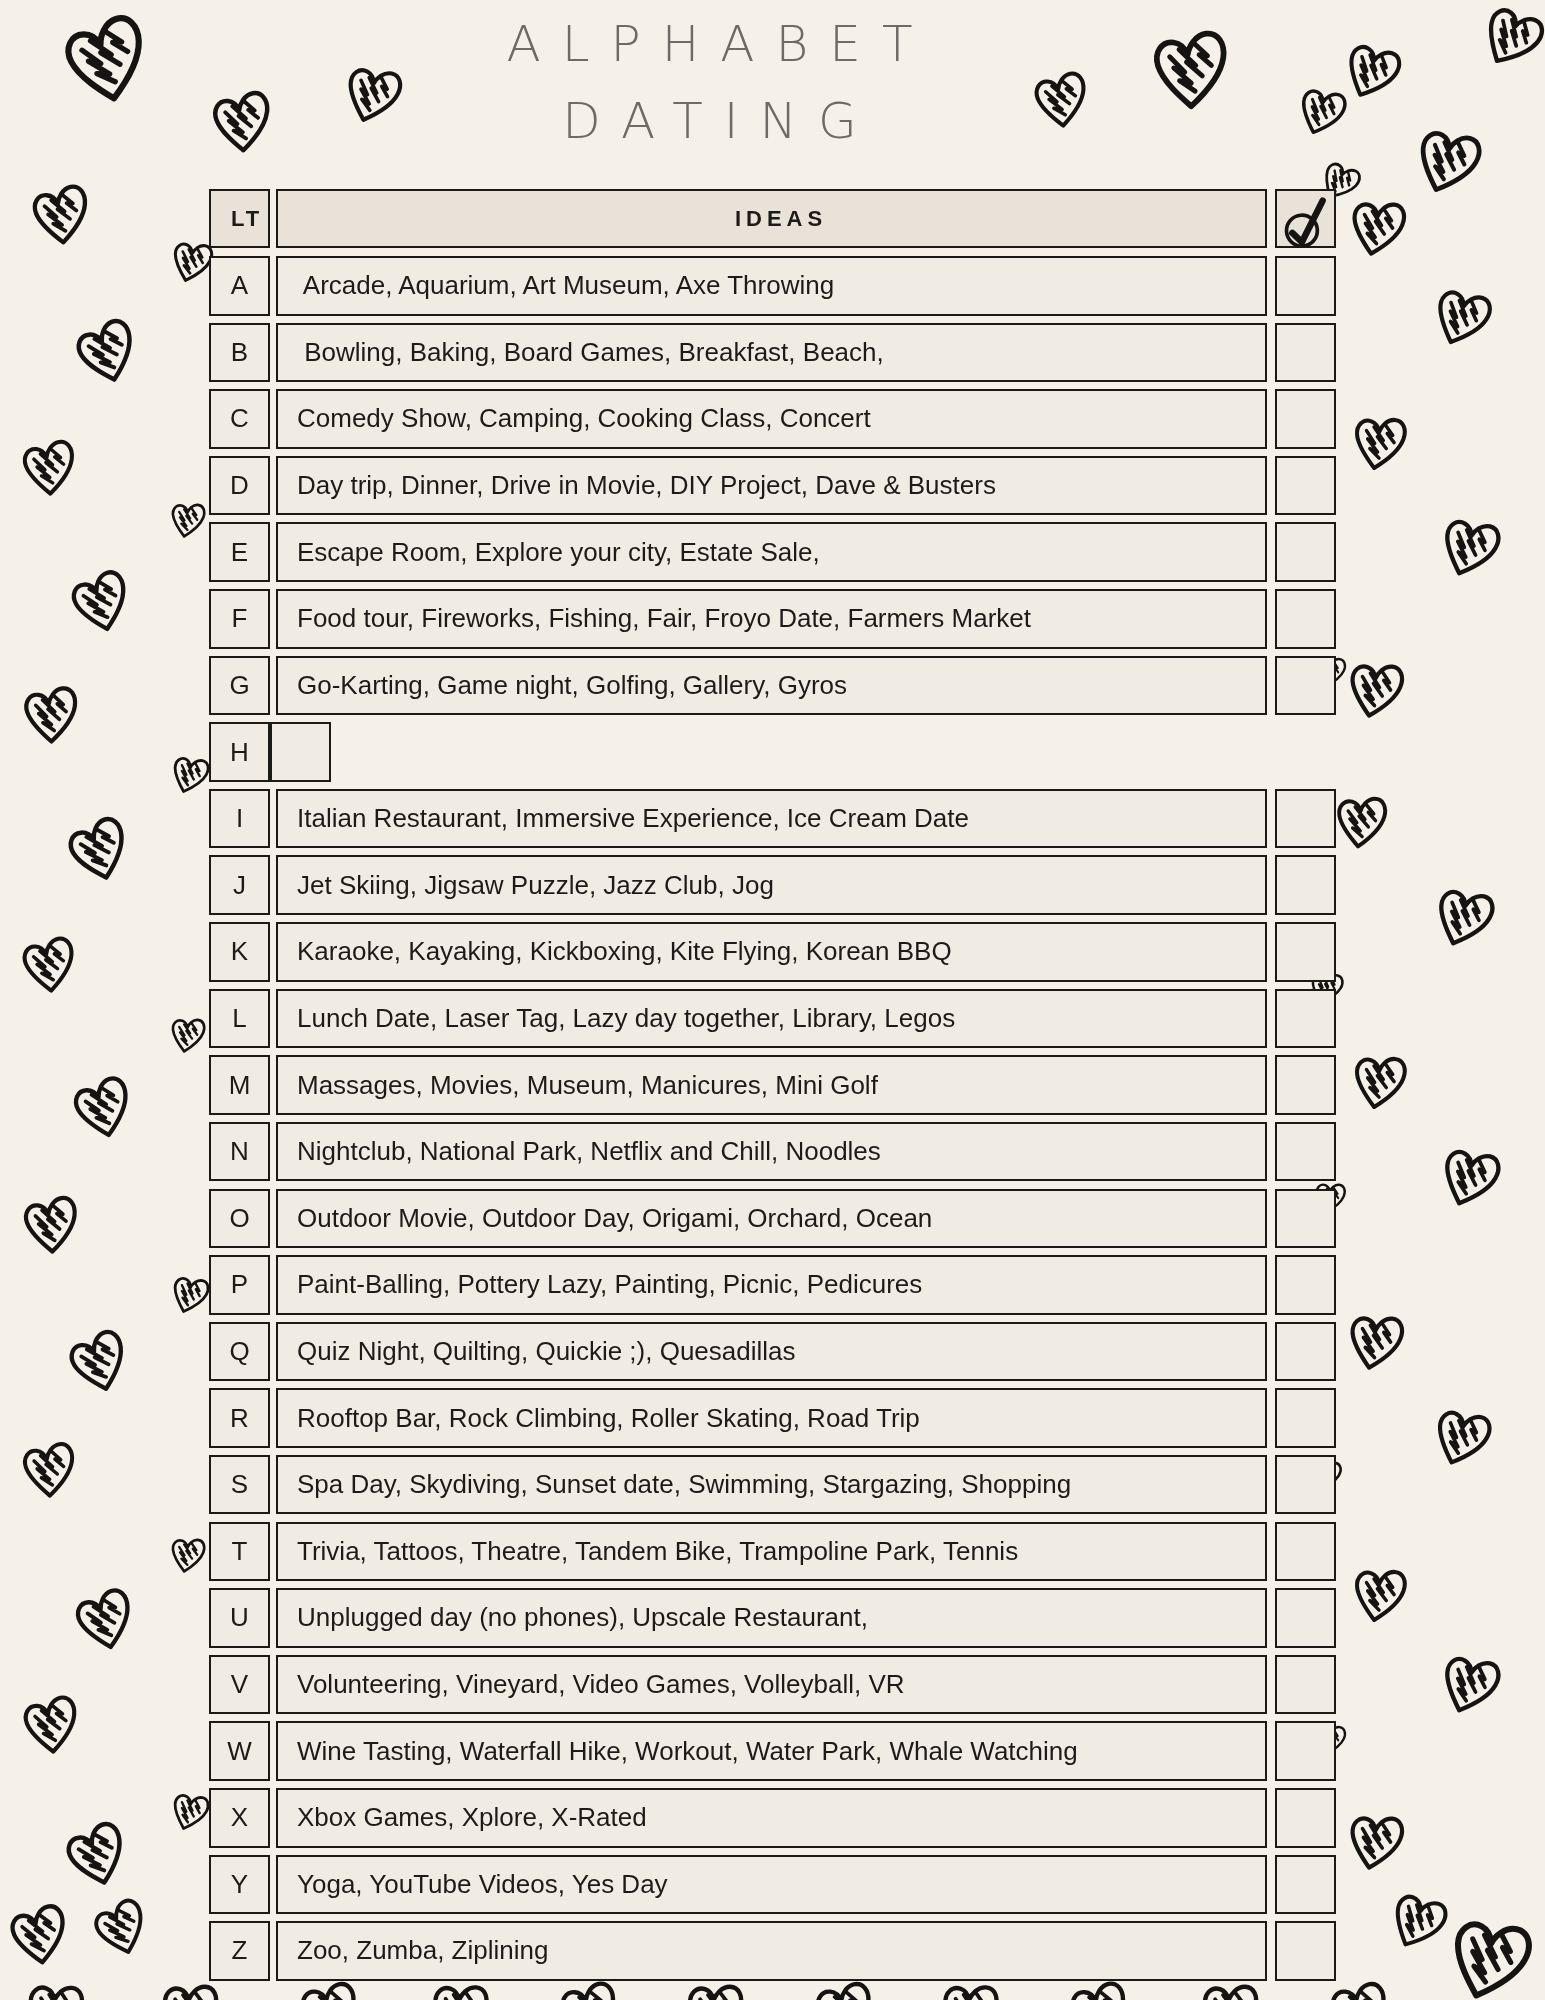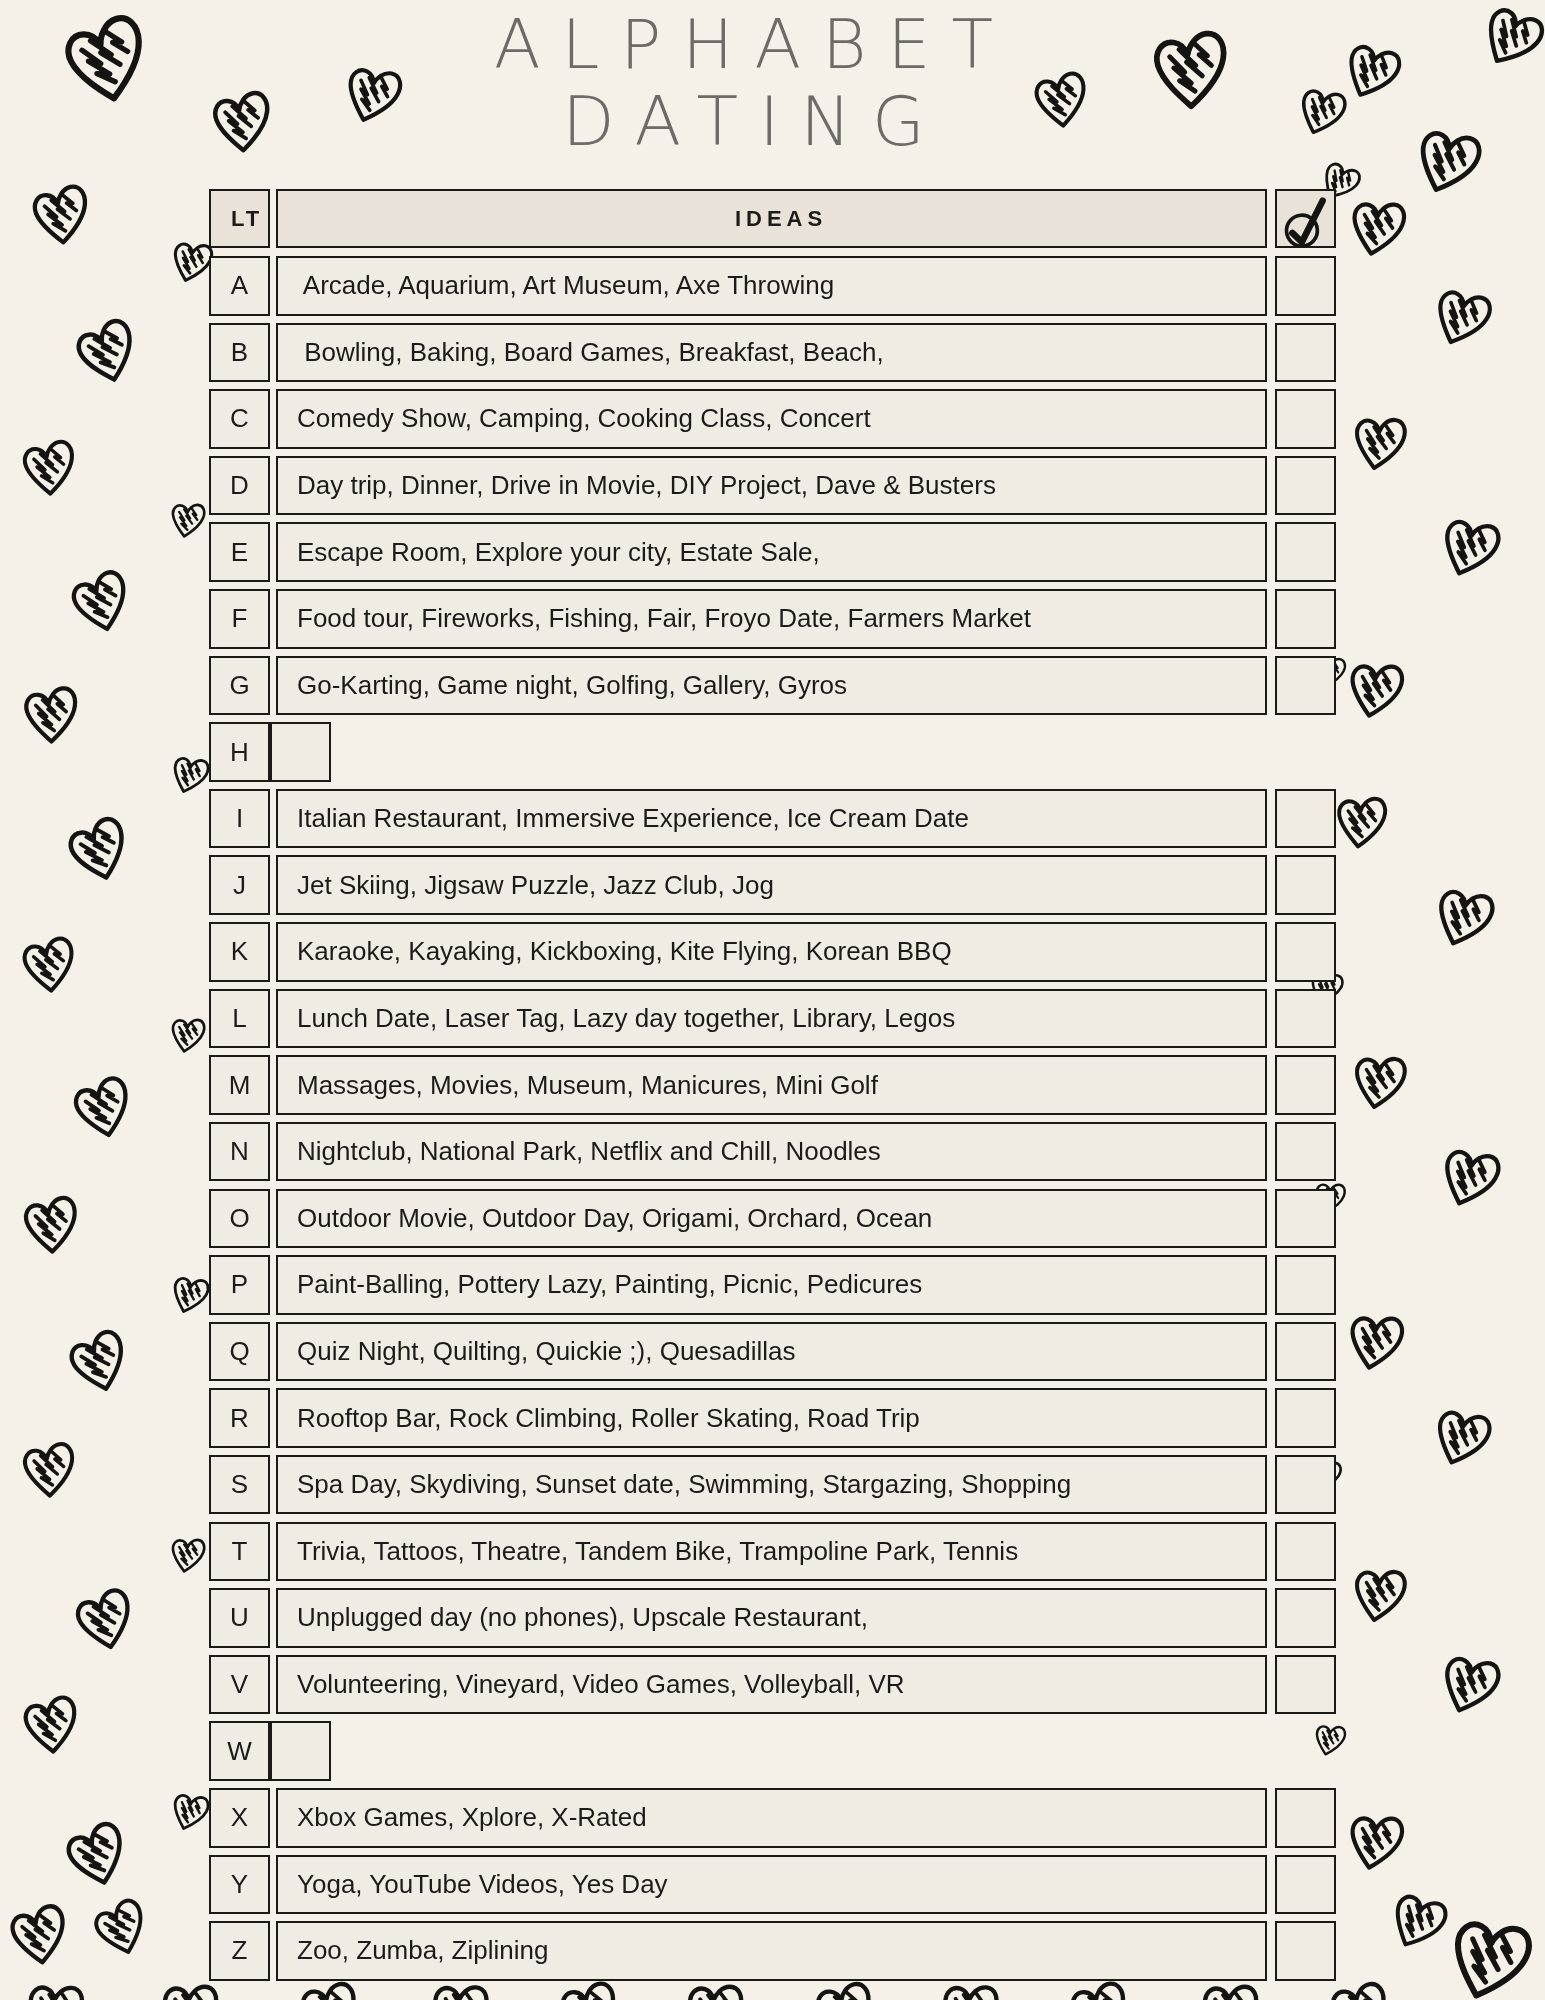--- a/index.html
+++ b/index.html
@@ -8,24 +8,24 @@
   }
   html,body{margin:0;padding:0;}
   .page{
     position:relative; width:1545px; height:2000px;
     background:var(--background); overflow:hidden;
     font-family:"Liberation Sans", sans-serif; color:var(--body-text);
   }
   .hearts-layer{position:absolute;inset:0;pointer-events:none;}
   .hearts-layer svg{position:absolute;overflow:visible;}
   .title{
-    position:absolute; top:6px; left:754px; transform:translateX(-50%);
+    position:absolute; top:6px; left:720px; transform:translateX(-50%);
     text-align:center; white-space:nowrap;
     font-family:"DejaVu Sans","Liberation Sans",sans-serif;
-    font-weight:200; font-size:68px; line-height:77px;
+    font-weight:200; font-size:50px; line-height:77px;
     letter-spacing:21px; color:var(--title-text);
   }
   .table-header,.trow{display:flex;}
   .table-header{
     position:absolute; left:209px; top:189px; width:1127px; height:59px;
   }
   .rows{
     position:absolute; left:209px; top:256px; width:1127px; height:1725px;
     display:flex; flex-direction:column; justify-content:space-between;
   }
@@ -380,20 +380,21 @@
         <div class="cell ideas">Unplugged day (no phones), Upscale Restaurant,</div>
         <div class="cell check"></div>
       </div>
       <div class="trow">
         <div class="cell letter">V</div>
         <div class="cell ideas">Volunteering, Vineyard, Video Games, Volleyball, VR</div>
         <div class="cell check"></div>
       </div>
       <div class="trow">
         <div class="cell letter">W</div>
+        <div class="cell ideas">Wine Tasting, Waterfall Hike, Workout, Water Park, Whale Watching</div>
         <div class="cell check"></div>
       </div>
       <div class="trow">
         <div class="cell letter">X</div>
         <div class="cell ideas">Xbox Games, Xplore, X-Rated</div>
         <div class="cell check"></div>
       </div>
       <div class="trow">
         <div class="cell letter">Y</div>
         <div class="cell ideas">Yoga, YouTube Videos, Yes Day</div>

